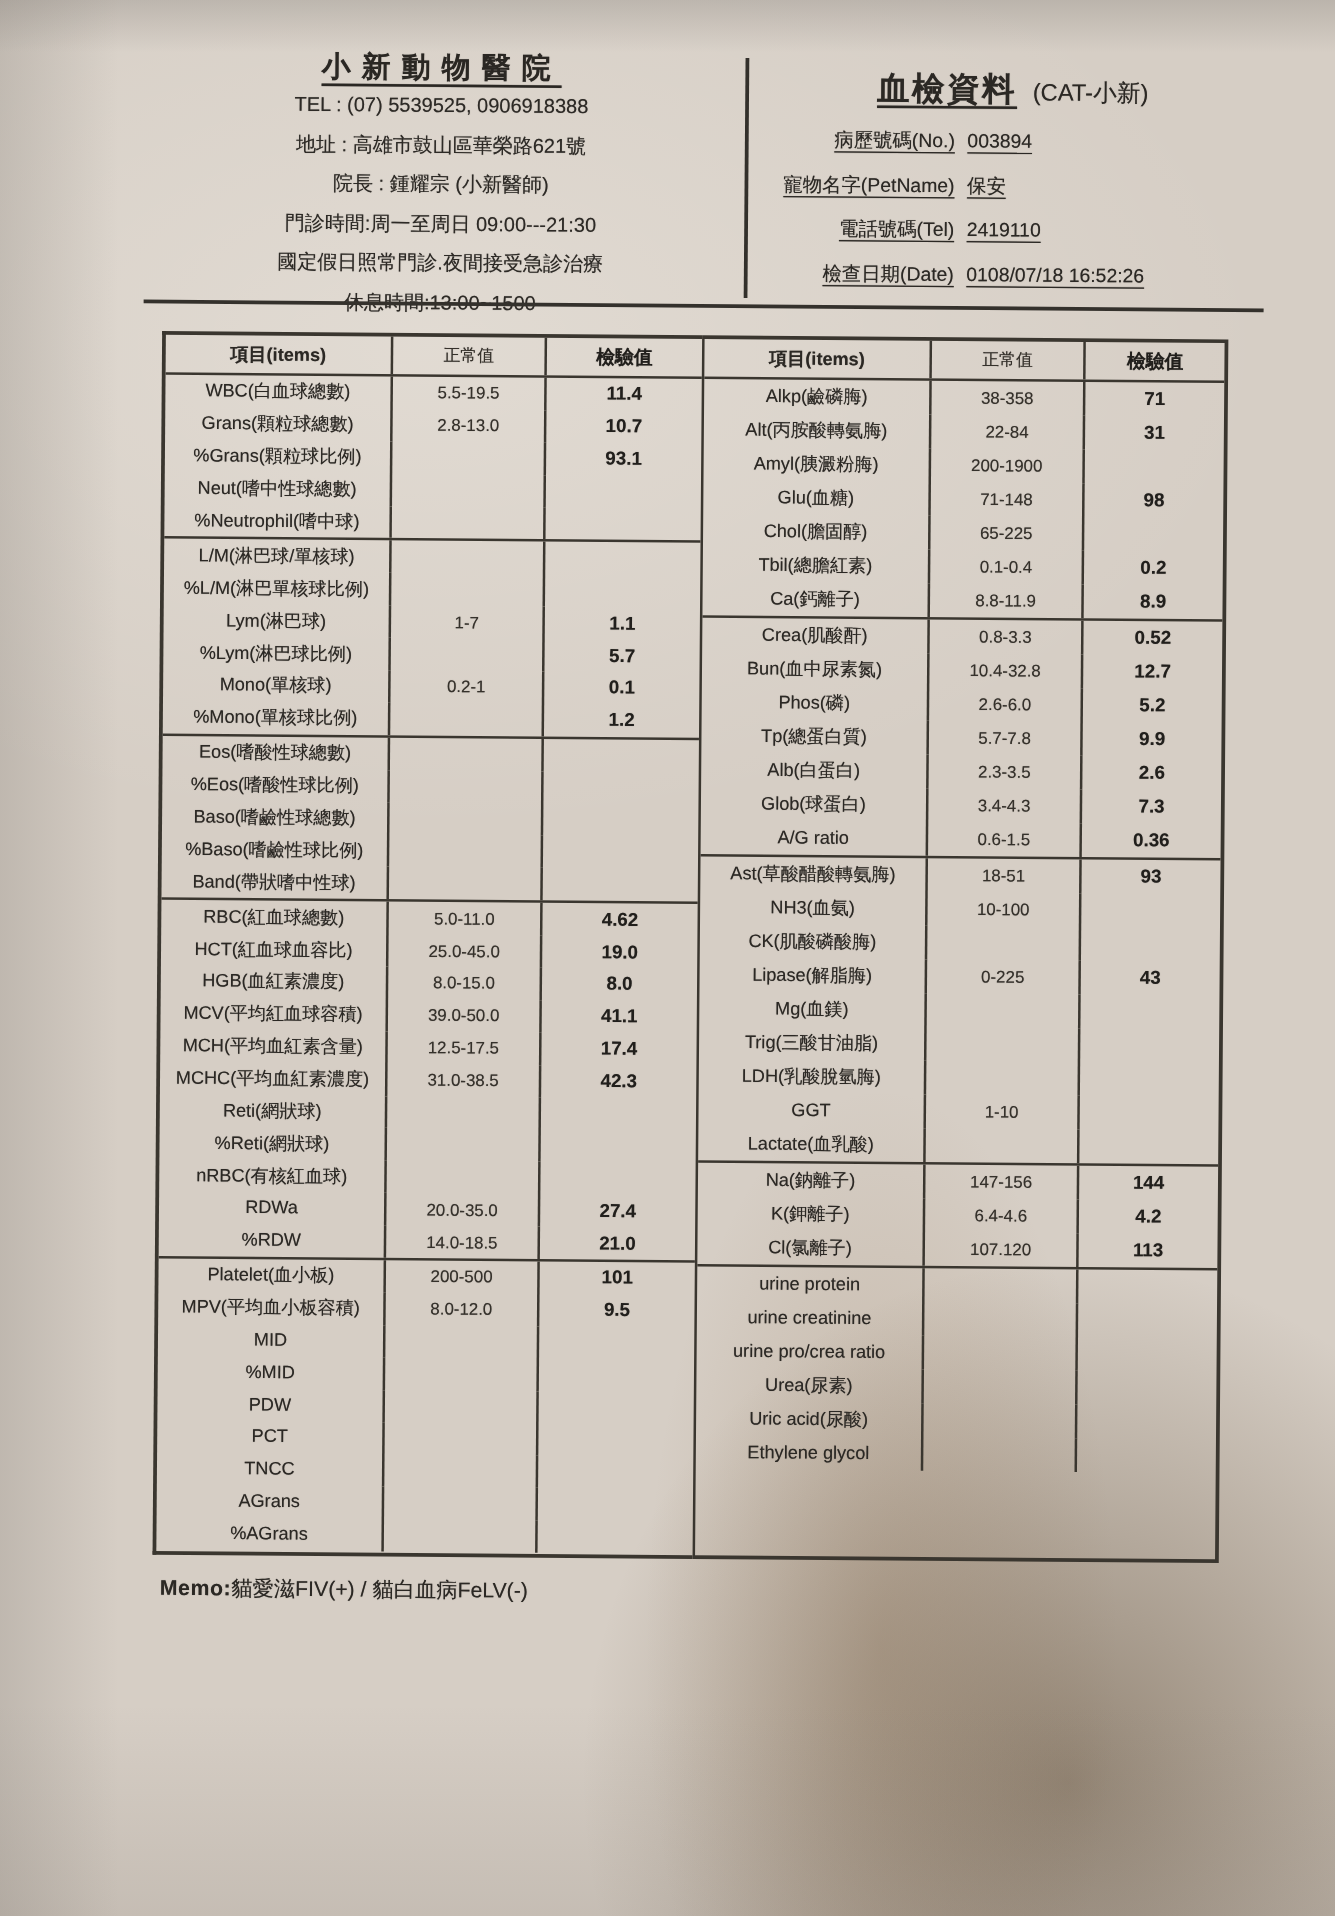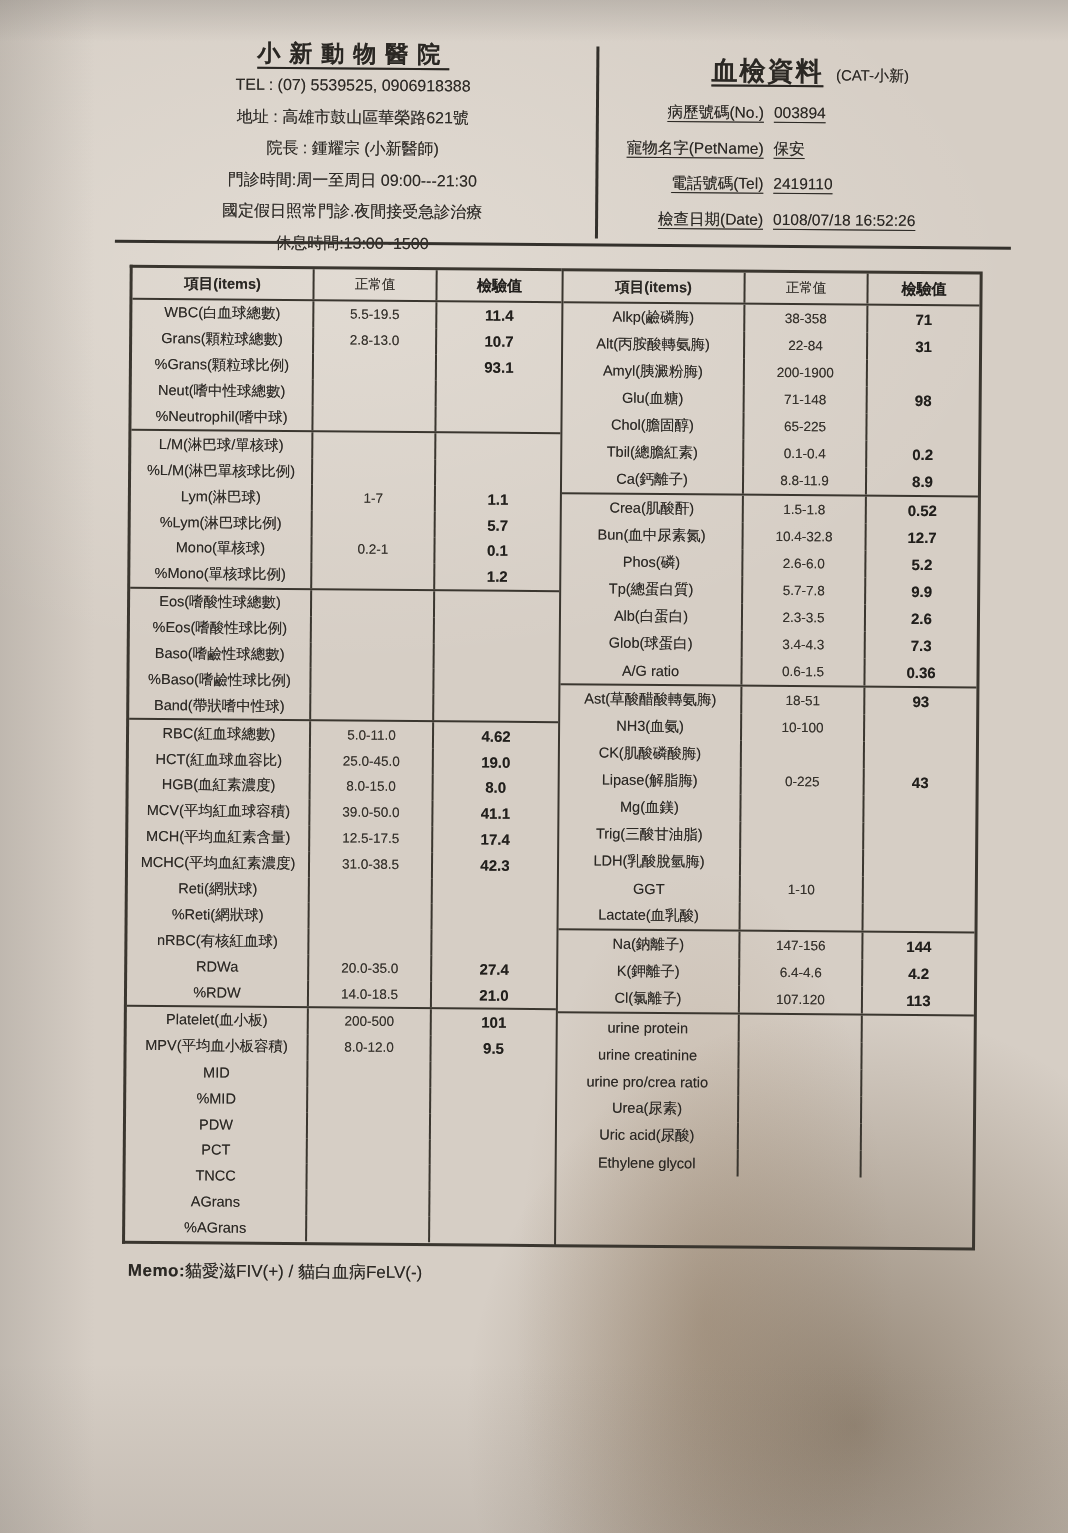--- a/index.html
+++ b/index.html
@@ -35,21 +35,21 @@
   }
   .hdr-line{font-size:16px;line-height:31.5px;color:#2d2a26;}
   .hdr-divider{position:absolute;left:592px;top:46px;width:2.5px;height:192px;background:#33302b;}
   .hdr-rule{position:absolute;left:112px;top:243px;width:896px;height:3px;background:#34312c;}
   .hdr-right{position:absolute;left:602px;top:52px;width:408px;}
   .blood-title-row{text-align:center;margin-bottom:14px;white-space:nowrap;}
   .blood-title{
     font-size:26px;font-weight:bold;letter-spacing:2px;
     text-decoration:underline;text-underline-offset:5px;text-decoration-thickness:2px;
   }
-  .blood-suffix{font-size:15px;margin-left:8px;}
+  .blood-suffix{font-size:19px;margin-left:8px;}
   .fld-row{display:flex;align-items:baseline;margin-bottom:14.5px;font-size:15.5px;}
   .fld-lbl{width:158px;text-align:right;text-decoration:underline;text-underline-offset:4px;}
   .fld-val{margin-left:10px;text-decoration:underline;text-underline-offset:4px;}
   
   .grid{position:absolute;left:127px;top:268px;display:flex;}
   .btable{display:flex;flex-direction:column;box-sizing:border-box;background:transparent;}
   .t-left{width:432px;border:3px solid #3a362f;border-right:none;}
   .t-right{width:421px;height:979px;border:3px solid #3a362f;border-left:2.5px solid #3a362f;}
   .hrow{display:flex;height:30px;border-bottom:2.5px solid #3a362f;}
   .hcell{display:flex;align-items:center;justify-content:center;font-size:15.5px;box-sizing:border-box;}
@@ -348,21 +348,21 @@
             </div>
             <div class="row">
               <div class="cell c0">Ca(鈣離子)</div>
               <div class="cell c1">8.8-11.9</div>
               <div class="cell c2">8.9</div>
             </div>
           </div>
           <div class="section">
             <div class="row">
               <div class="cell c0">Crea(肌酸酐)</div>
-              <div class="cell c1">1.5-1.8</div>
+              <div class="cell c1">0.8-3.3</div>
               <div class="cell c2">0.52</div>
             </div>
             <div class="row">
               <div class="cell c0">Bun(血中尿素氮)</div>
               <div class="cell c1">10.4-32.8</div>
               <div class="cell c2">12.7</div>
             </div>
             <div class="row">
               <div class="cell c0">Phos(磷)</div>
               <div class="cell c1">2.6-6.0</div>

